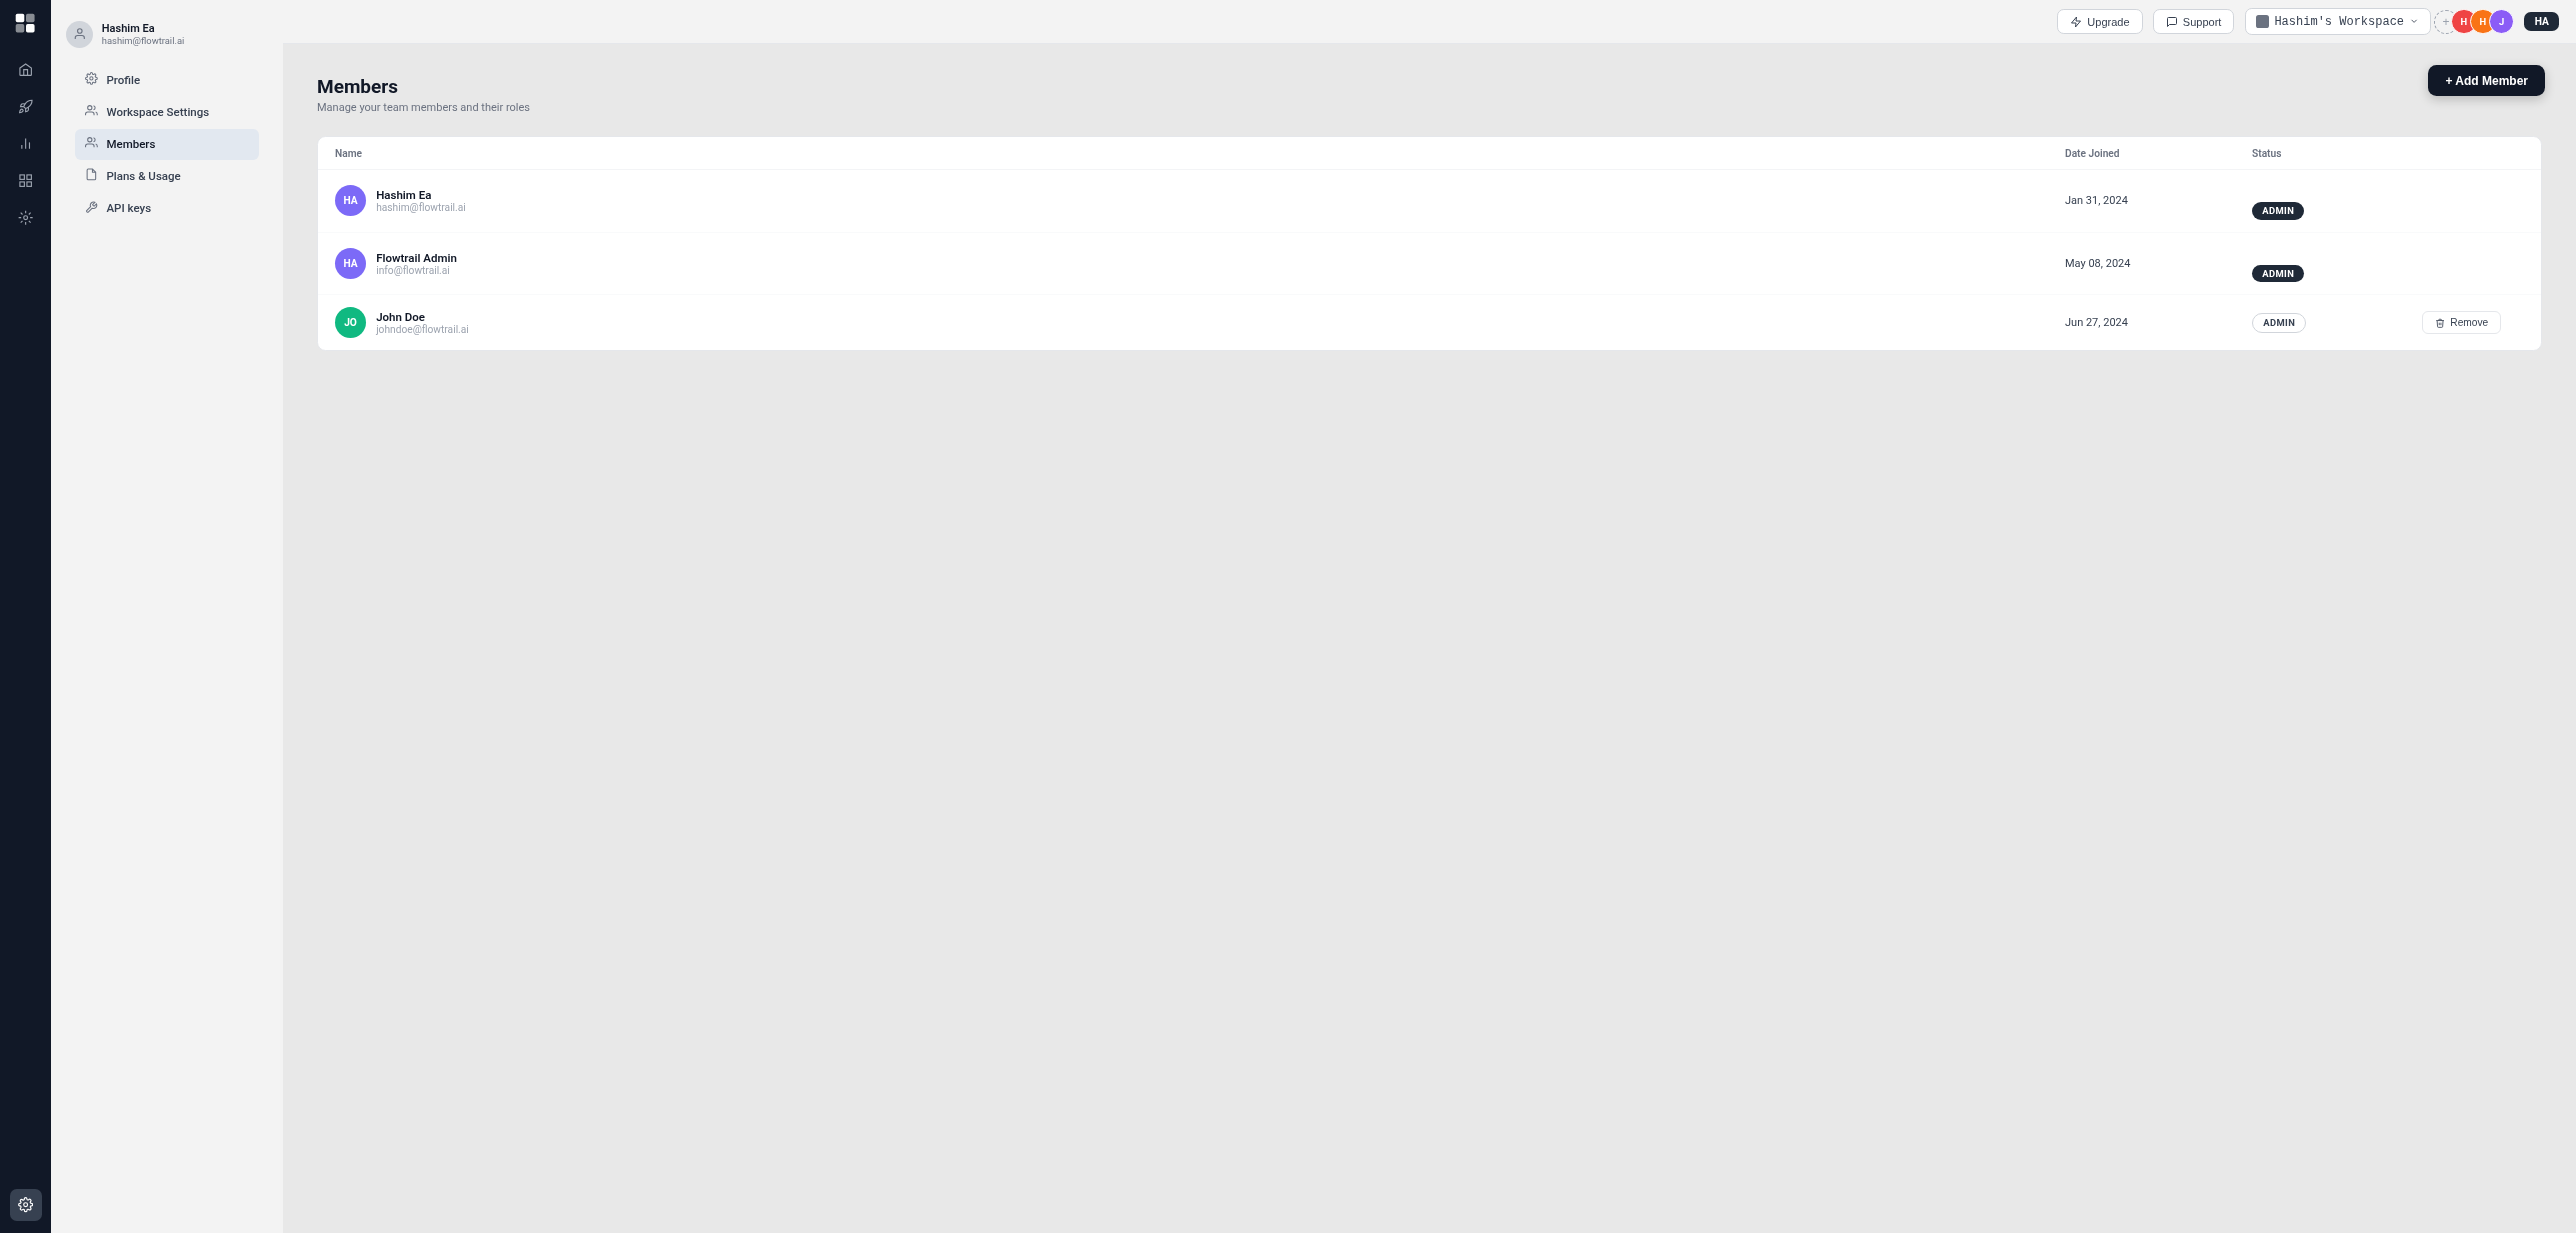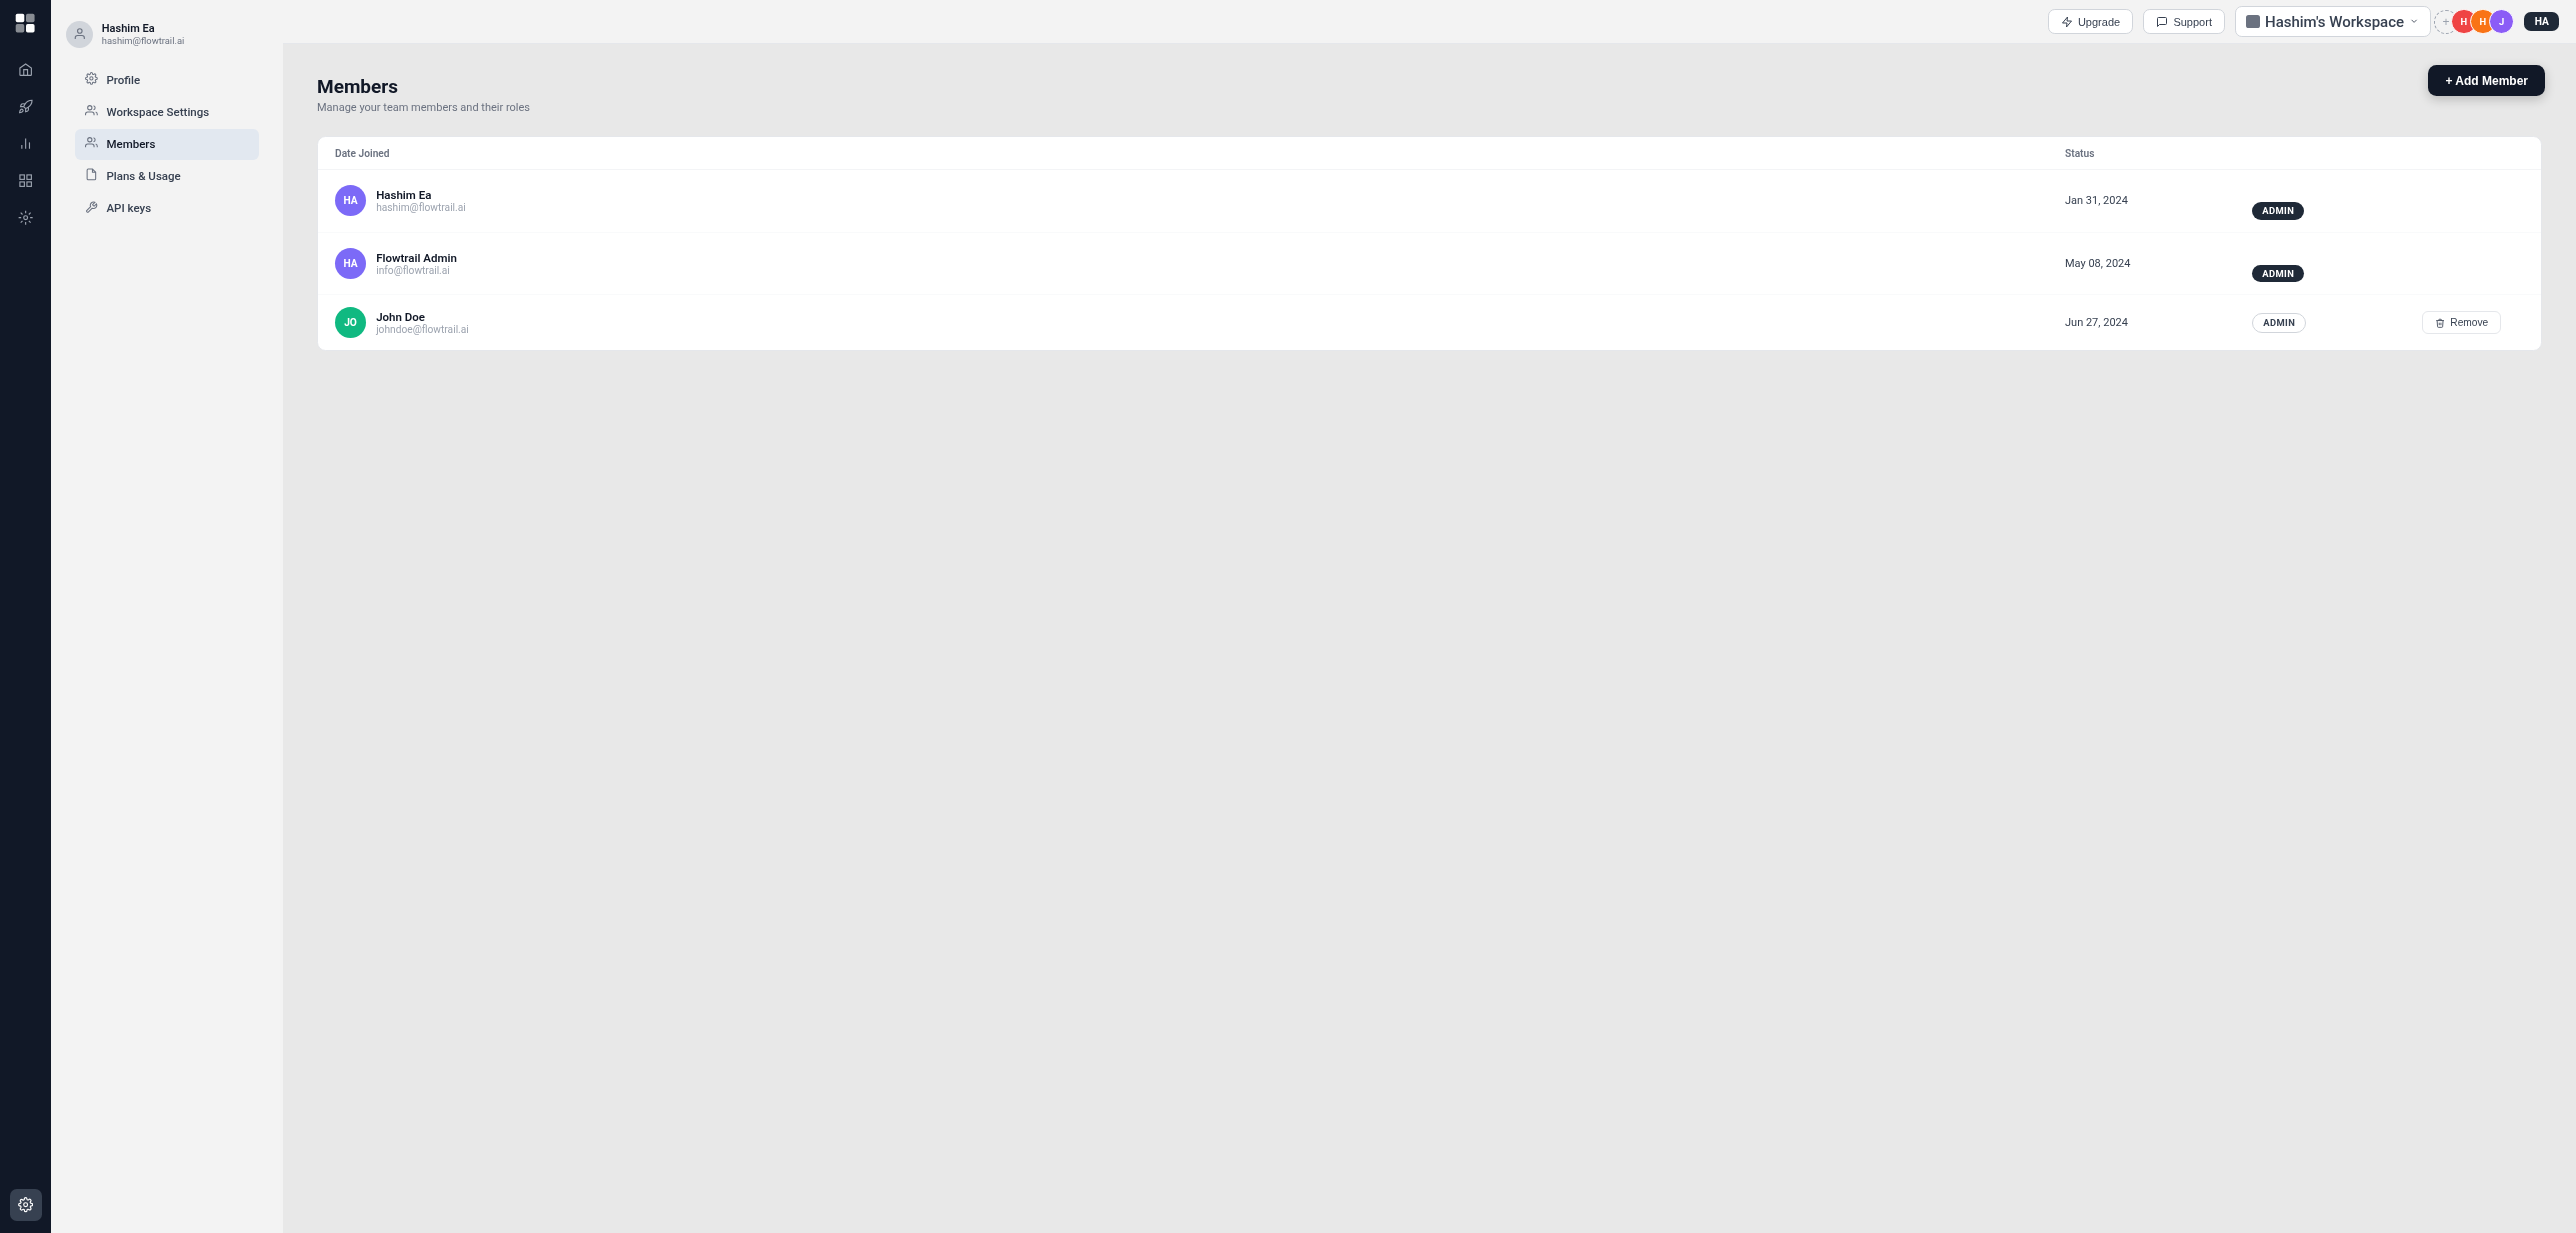--- a/index.html
+++ b/index.html
@@ -126,23 +126,24 @@
     }
     .workspace-selector {
       display: flex;
       align-items: center;
       gap: 5.1px;
       padding: 5.1px 10.2px;
       border-radius: 6.8px;
       border: 0.9px solid #d1d5db;
       background: white;
       cursor: pointer;
-      font-size: 15px;
+      font-size: 12px;
       font-weight: 500;
       color: #374151;
+      font-family: Liberation Mono, monospace;
     }
     .avatar-group {
       display: flex;
       align-items: center;
     }
     .avatar-circle {
       width: 25.6px;
       height: 25.6px;
       border-radius: 50%;
       display: flex;
@@ -489,20 +490,21 @@
   </div>
 
   <div class="content-area">
     <div class="page-header">
       <h1 class="page-title">Members</h1>
       <p class="page-subtitle">Manage your team members and their roles</p>
     </div>
 
     <div class="members-table">
       <div class="table-header">
+        <div class="table-header-cell">Name</div>
         <div class="table-header-cell">Date Joined</div>
         <div class="table-header-cell">Status</div>
         <div class="table-header-cell"></div>
       </div>
 
       <div class="table-row">
         <div class="member-cell">
           <div class="member-avatar" style="background:#7c6af7;">HA</div>
           <div>
             <div class="member-name">Hashim Ea</div>

